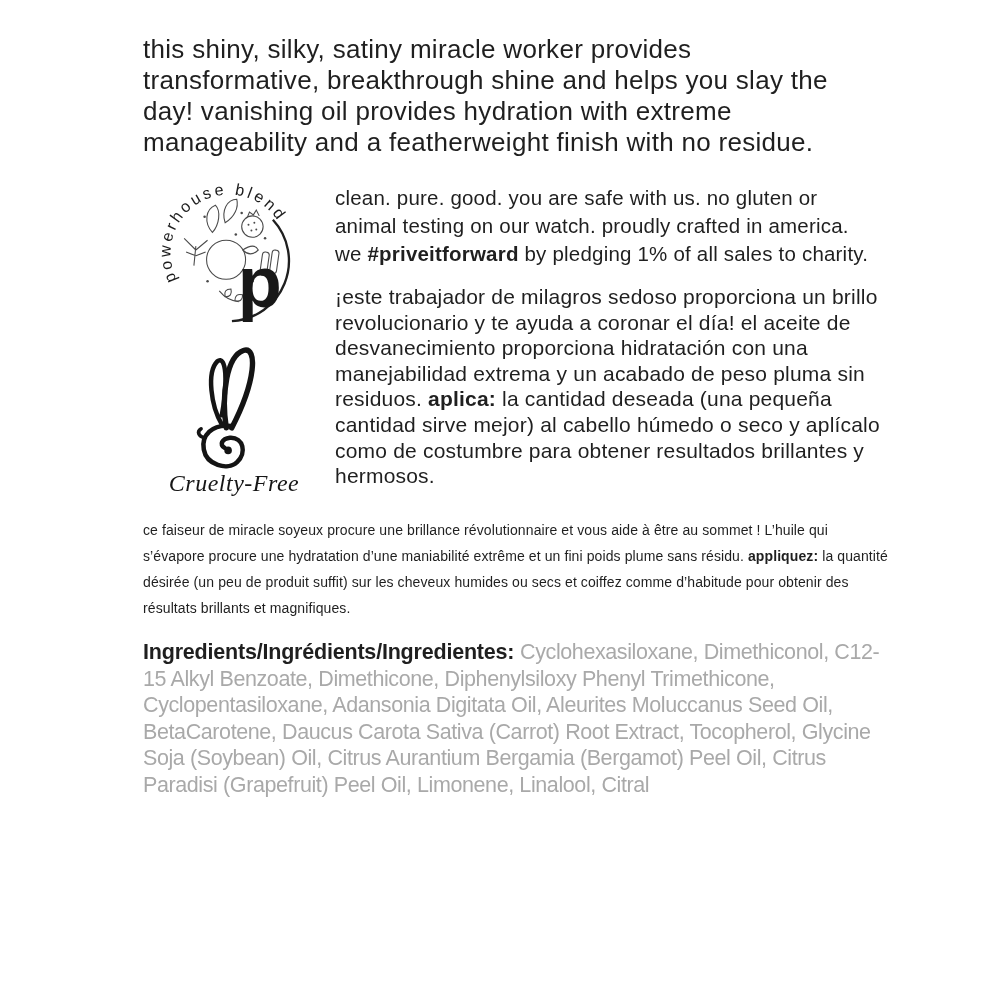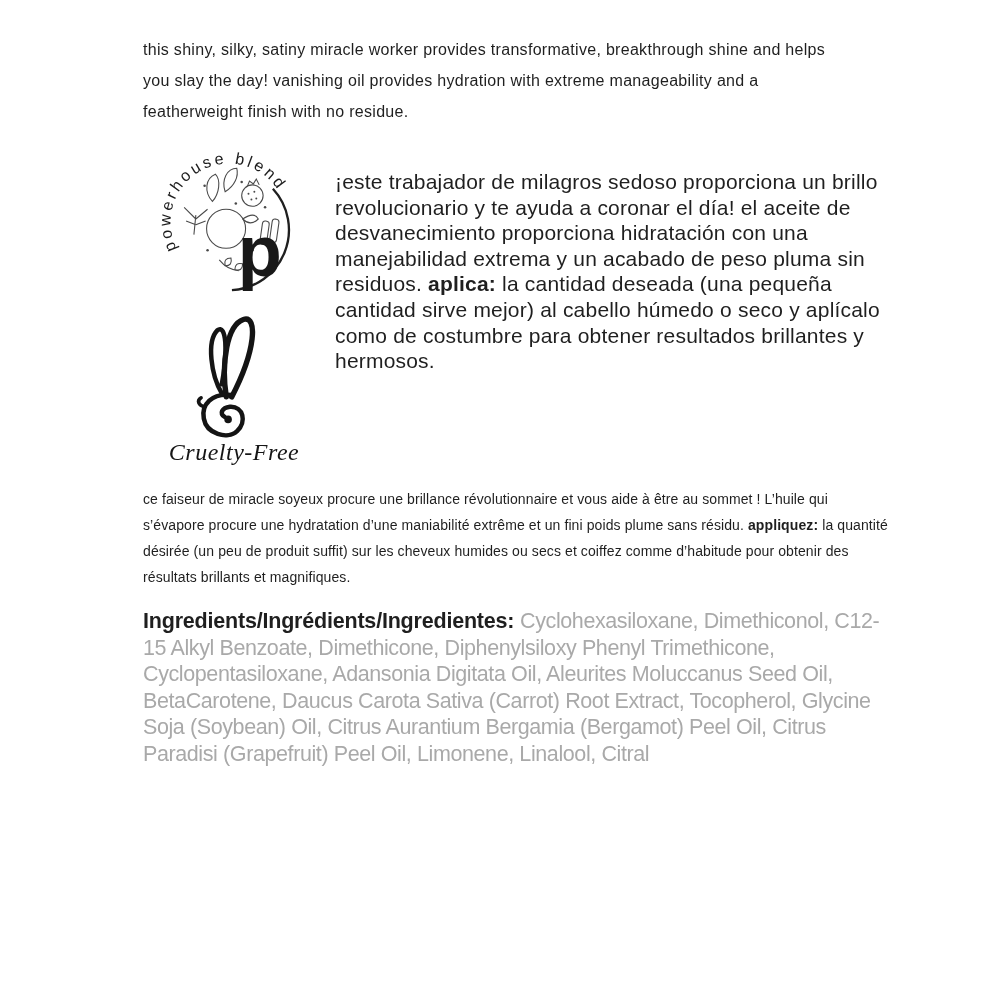--- a/index.html
+++ b/index.html
@@ -6,21 +6,21 @@
   .page{
     position:relative;width:1000px;height:1000px;background:#ffffff;
     font-family:"Liberation Sans",sans-serif;color:#1f1f1f;overflow:hidden;
     box-sizing:border-box;
   }
   .content{box-sizing:border-box;padding:34px 108px 0 143px;}
   p{margin:0;}
   .b{font-weight:700;}
   .gray{color:#a9a9a9;}
 
-  .intro{font-size:16px;line-height:31px;letter-spacing:.3px;max-width:705px;}
+  .intro{font-size:26px;line-height:31px;letter-spacing:.3px;max-width:705px;}
   .application{font-size:20px;line-height:25px;letter-spacing:.2px;margin-top:18px;max-width:720px;}
 
   .mid-row{display:flex;margin-top:14px;}
   .badges-col{width:192px;flex:0 0 192px;}
   .powerhouse-wrap{width:156px;height:156px;margin-left:8px;}
   .bunny-wrap{width:108px;height:132px;margin:8px 0 0 32px;}
   .cf-caption{
     font-family:"Liberation Serif",serif;font-style:italic;
     font-size:24px;letter-spacing:.5px;color:#161616;
     margin:2px 0 0 16px;width:150px;text-align:center;
@@ -115,20 +115,21 @@
             <path class="bunny-stroke" stroke-width="5" d="M63 100 C41 97 29 111 32 126 C35 143 58 150 69 140 C80 130 76 112 61 113 C52 114 49 121 55 124"></path>
             <circle cx="59" cy="127" r="4.2" fill="#141414"></circle>
             <path class="bunny-stroke" stroke-width="4" d="M33 113 C26 112 24 106 29 103"></path>
           </svg>
         </div>
 
         <div class="cf-caption">Cruelty-Free</div>
       </div>
 
       <div class="right-col">
+        <p class="clean"><span>clean. pure. good. you are safe with us. no gluten or animal testing on our watch. proudly crafted in america. we </span><span class="b">#priveitforward</span><span> by pledging 1% of all sales to charity.</span></p>
         <p class="spanish"><span>¡este trabajador de milagros sedoso proporciona un brillo revolucionario y te ayuda a coronar el día! el aceite de desvanecimiento proporciona hidratación con una manejabilidad extrema y un acabado de peso pluma sin residuos. </span><span class="b">aplica:</span><span> la cantidad deseada (una pequeña cantidad sirve mejor) al cabello húmedo o seco y aplícalo como de costumbre para obtener resultados brillantes y hermosos.</span></p>
       </div>
     </div>
 
     <p class="french"><span>ce faiseur de miracle soyeux procure une brillance révolutionnaire et vous aide à être au sommet ! L’huile qui s’évapore procure une hydratation d’une maniabilité extrême et un fini poids plume sans résidu. </span><span class="b">appliquez:</span><span> la quantité désirée (un peu de produit suffit) sur les cheveux humides ou secs et coiffez comme d’habitude pour obtenir des résultats brillants et magnifiques.</span></p>
 
     <p class="ingredients"><span class="b">Ingredients/Ingrédients/Ingredientes: </span><span class="gray">Cyclohexasiloxane, Dimethiconol, C12-15 Alkyl Benzoate, Dimethicone, Diphenylsiloxy Phenyl Trimethicone, Cyclopentasiloxane, Adansonia Digitata Oil, Aleurites Moluccanus Seed Oil, BetaCarotene, Daucus Carota Sativa (Carrot) Root Extract, Tocopherol, Glycine Soja (Soybean) Oil, Citrus Aurantium Bergamia (Bergamot) Peel Oil, Citrus Paradisi (Grapefruit) Peel Oil, Limonene, Linalool, Citral</span></p>
 
     <div class="warnings">
     </div>

